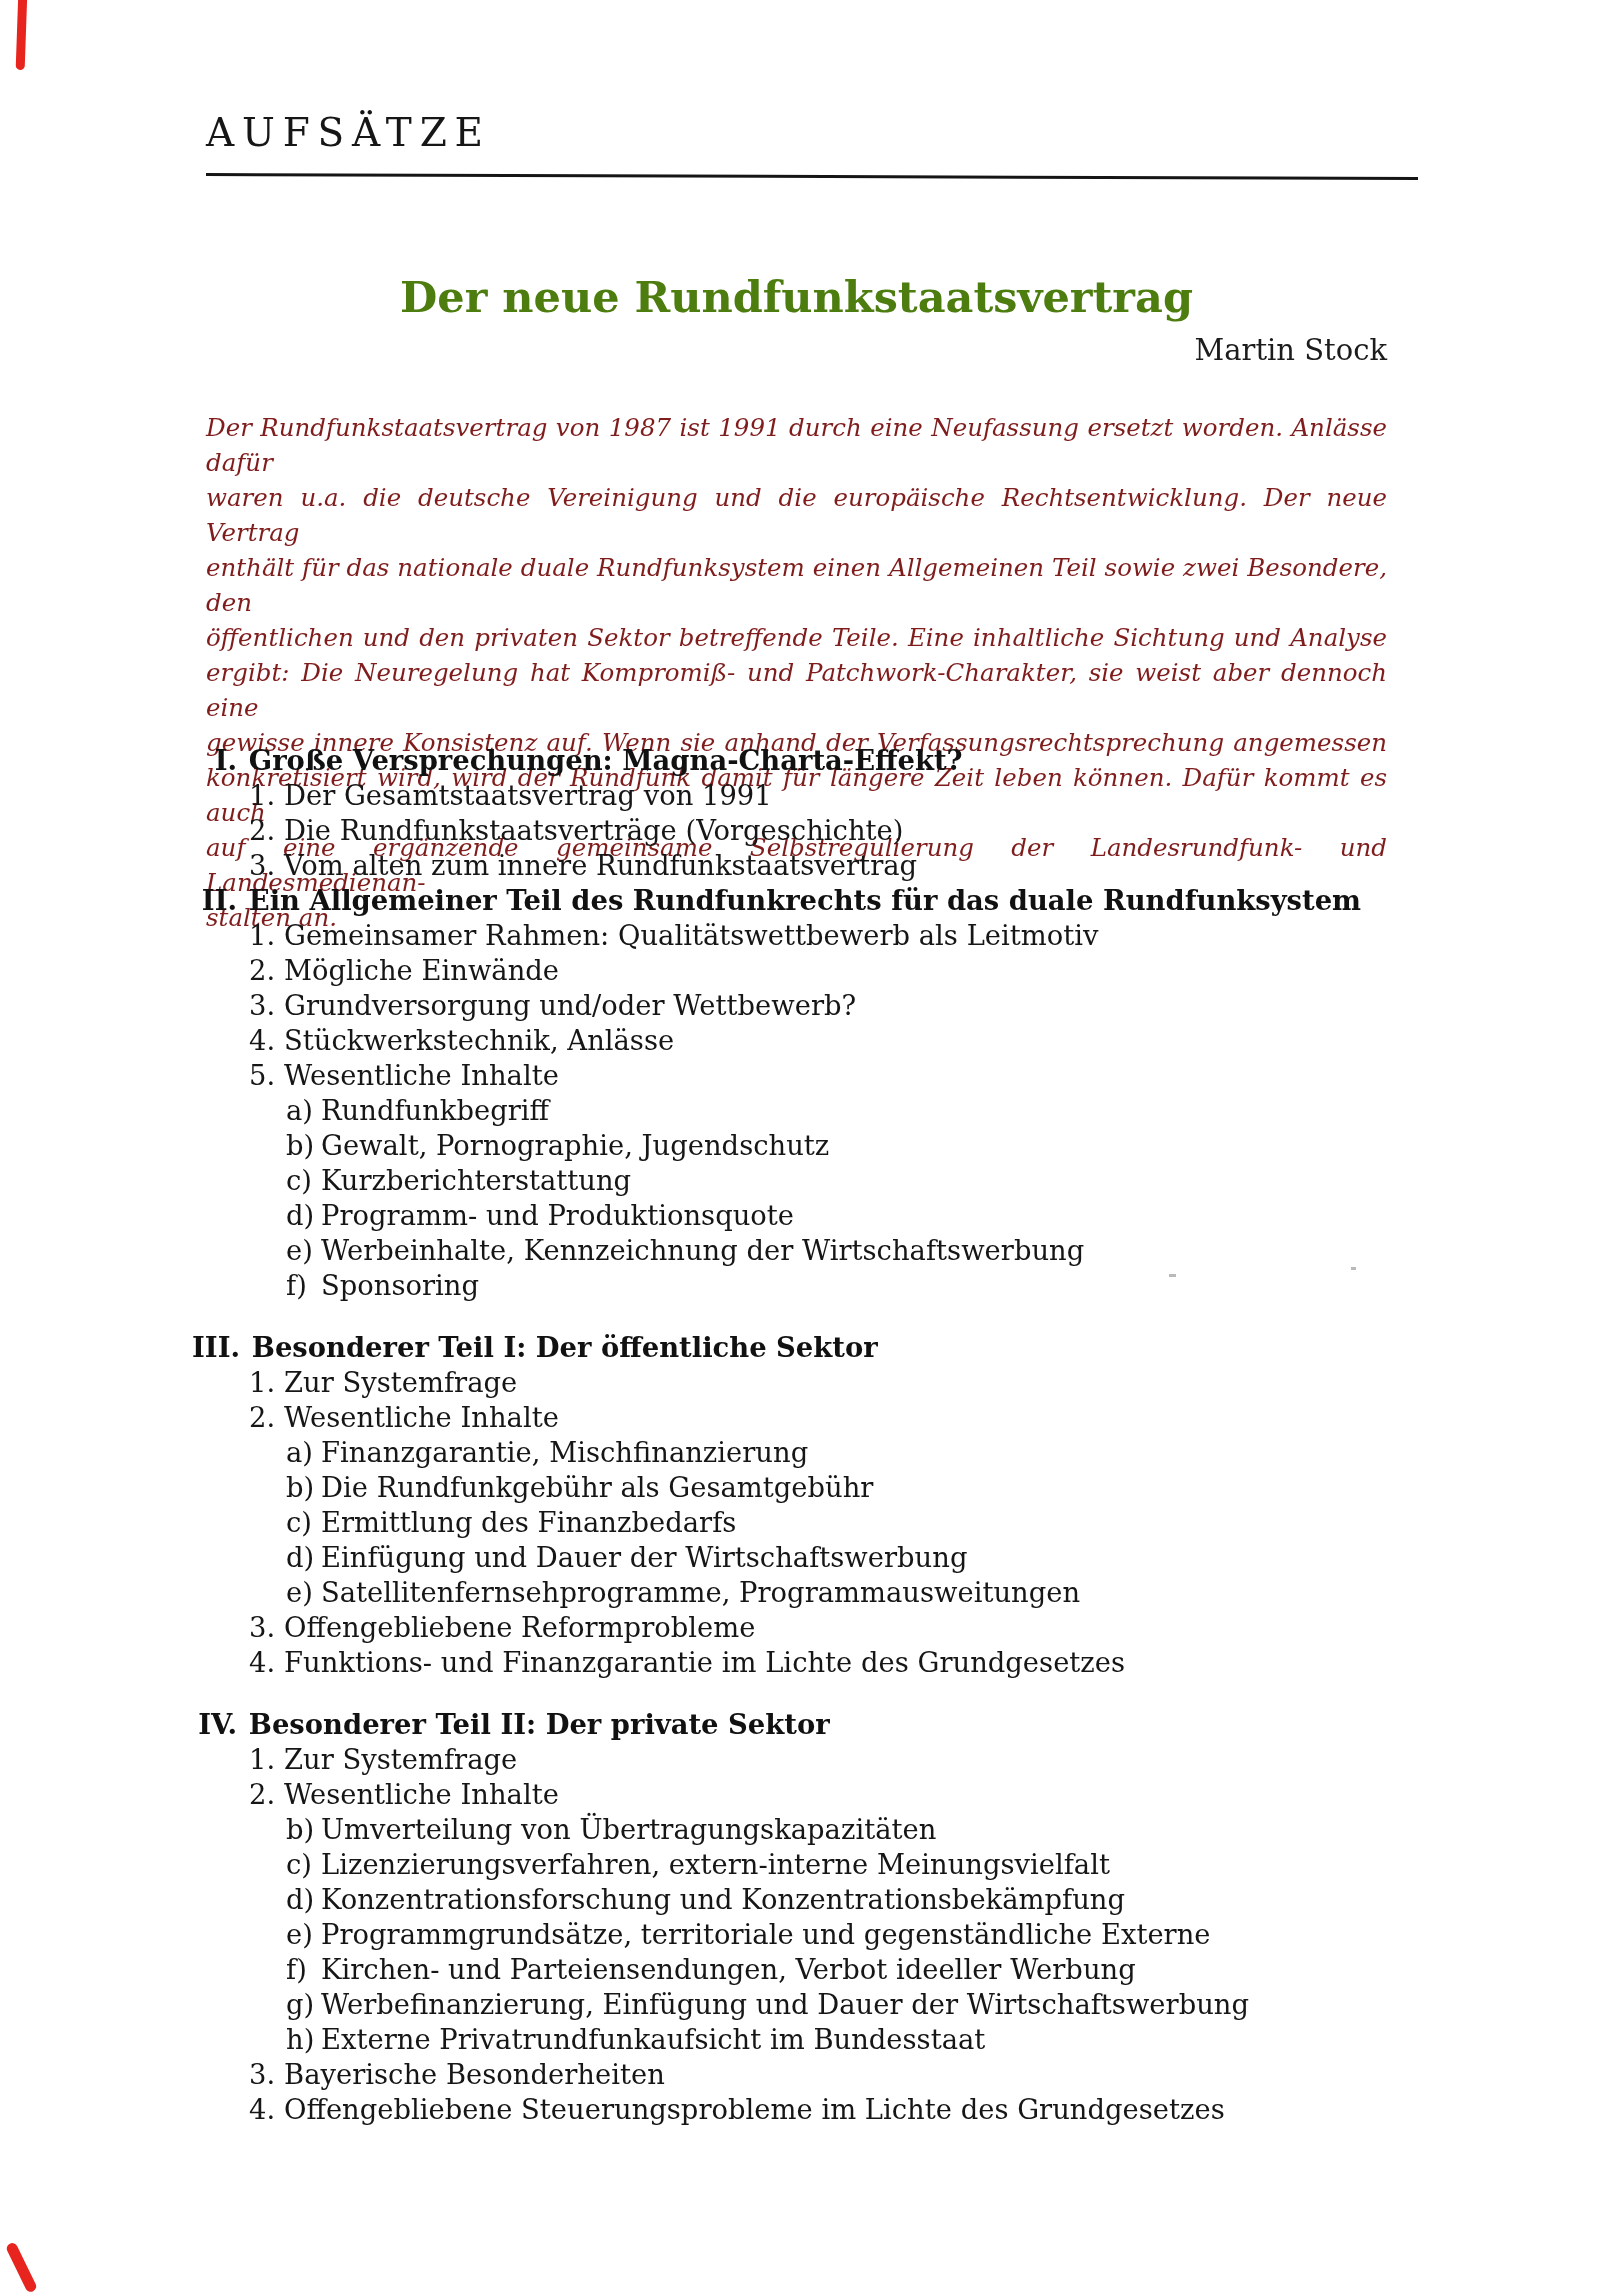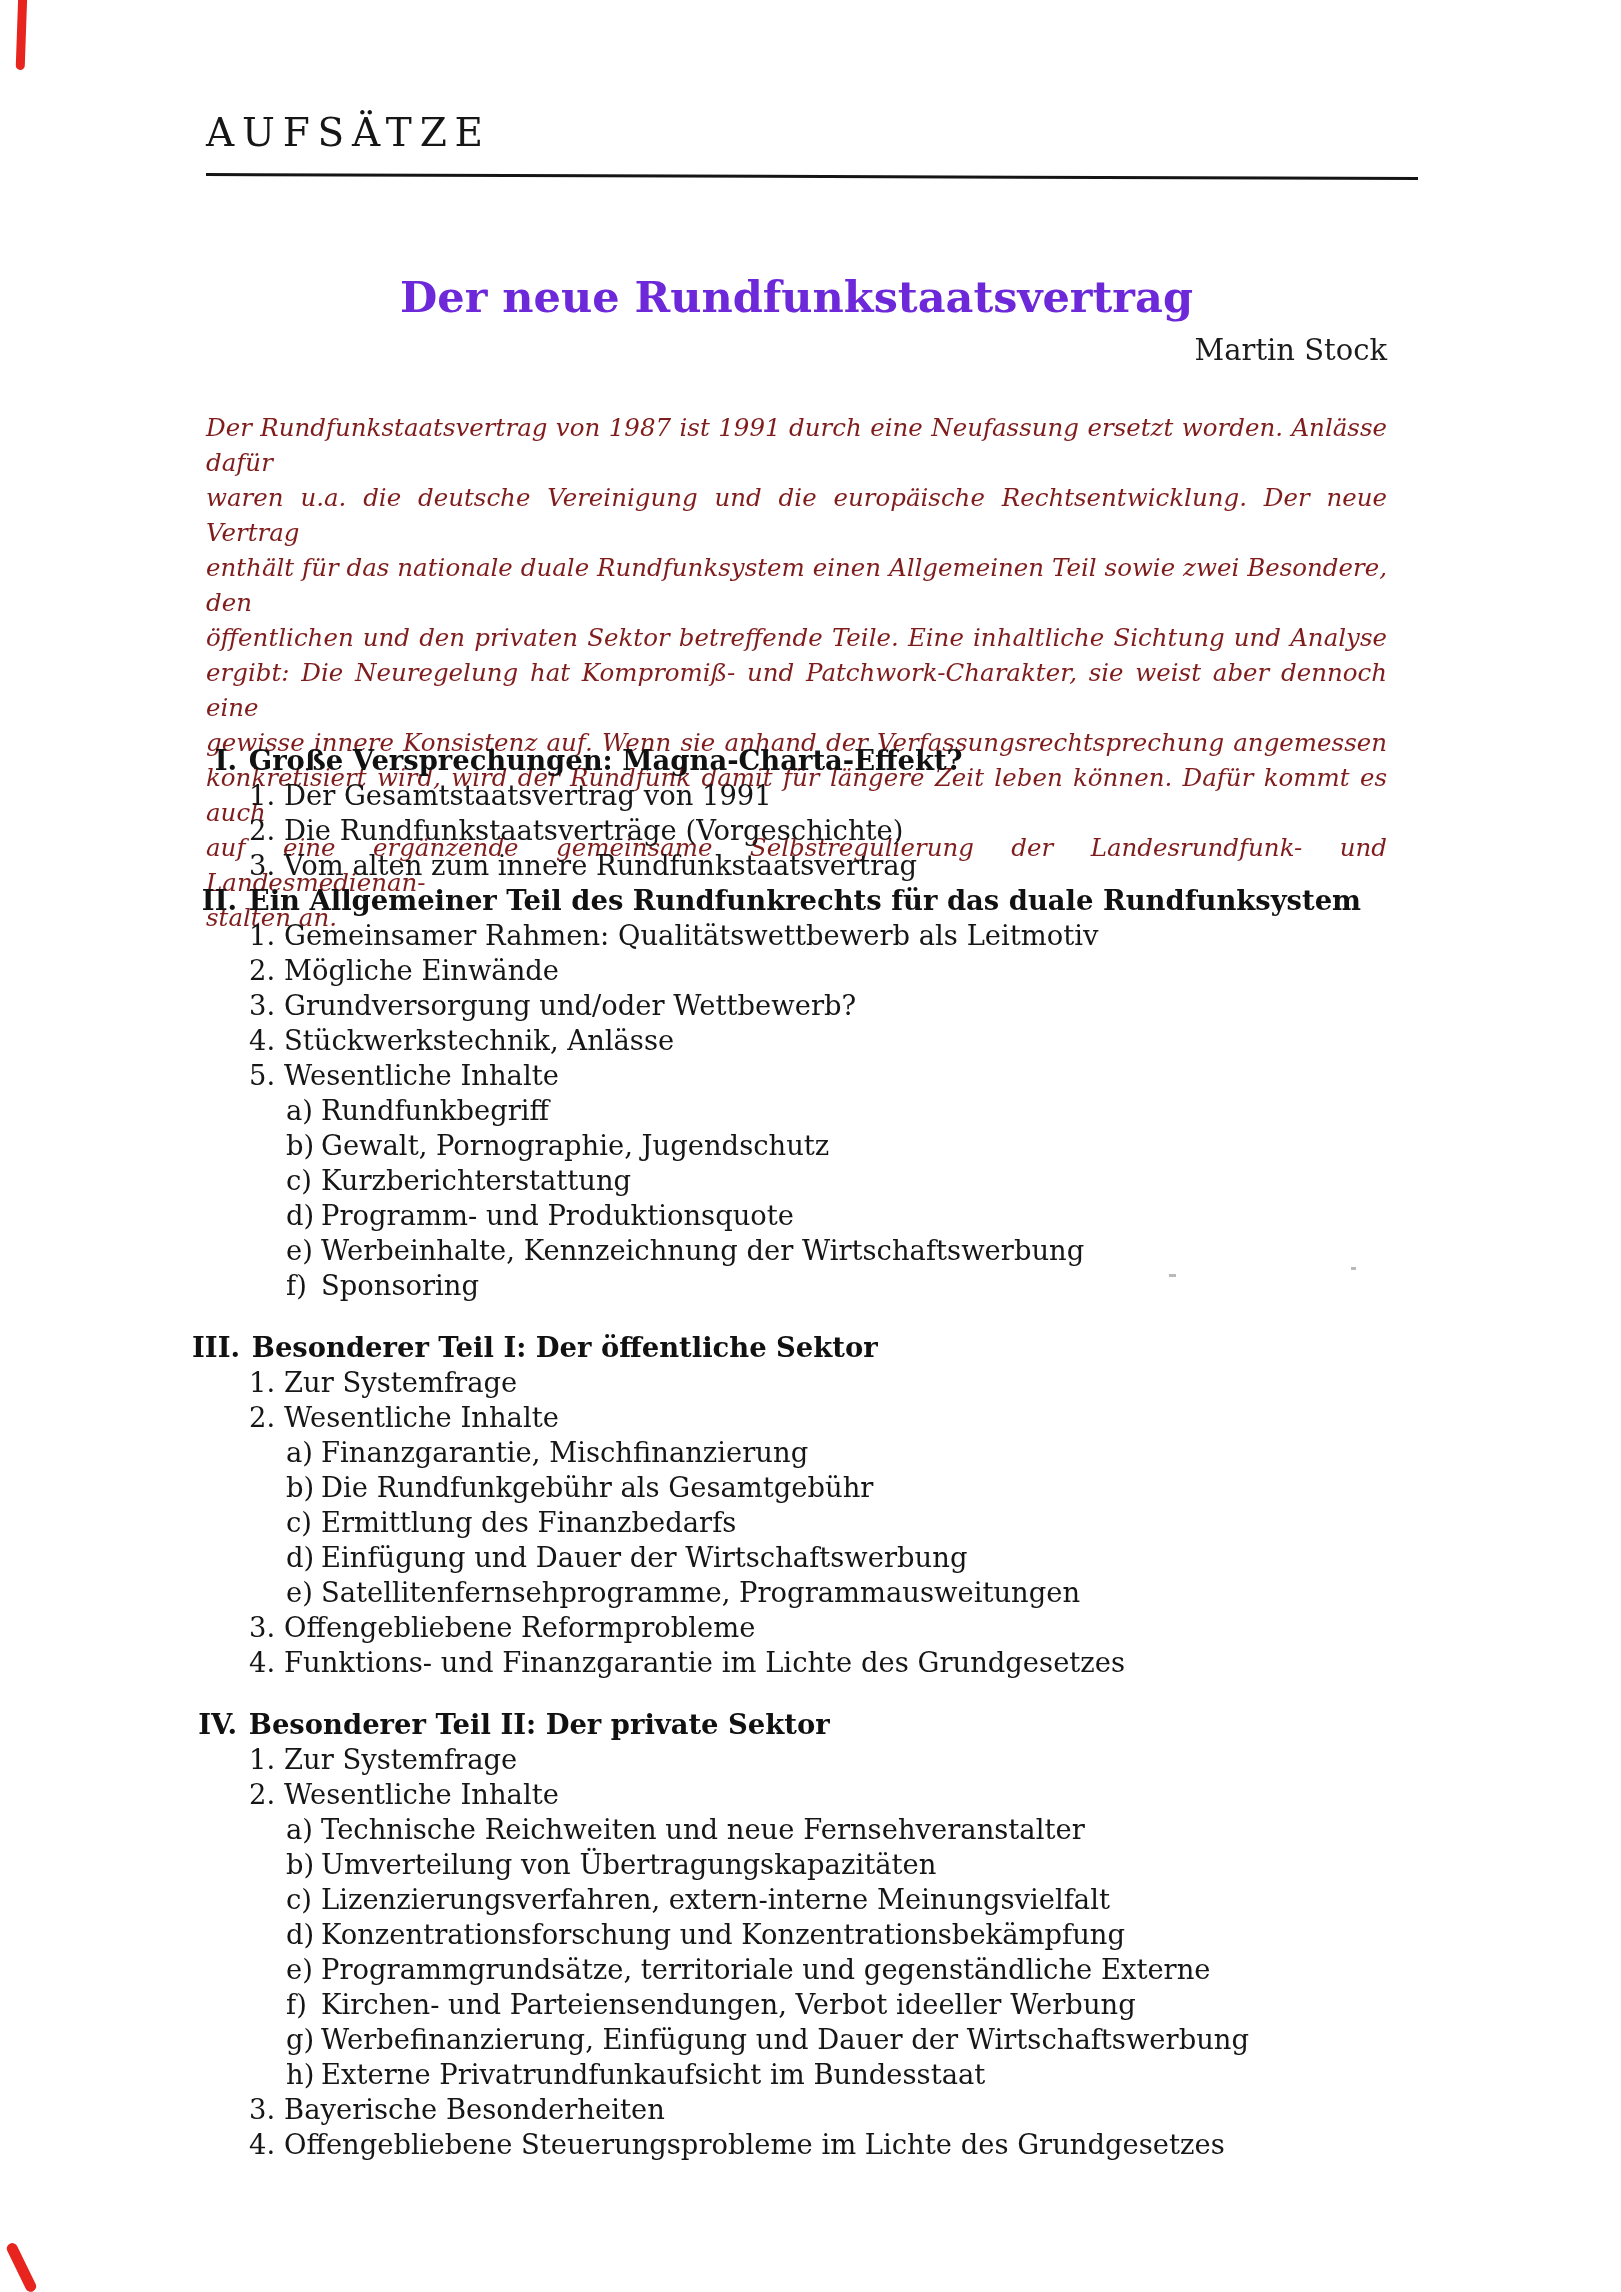--- a/index.html
+++ b/index.html
@@ -31,21 +31,21 @@
     color:#161616;
   }
   .rule{
     position:absolute;left:206px;top:175px;width:1212px;height:2.9px;
     background:#151515;transform:rotate(0.18deg);
   }
 
   
   .title{
     position:absolute;left:206px;top:272px;width:1181px;
-    text-align:center;font-weight:bold;font-size:43px;color:#6d28d9;
+    text-align:center;font-weight:bold;font-size:43px;color:#4d7c0f;
   }
   .author{
     position:absolute;left:206px;top:333px;width:1181px;
     text-align:right;font-size:29px;color:#1c1c1c;
   }
 
   
   .abstract{
     position:absolute;left:206px;top:410px;width:1181px;
     font-style:italic;font-size:24.5px;line-height:35px;color:#7f1d1d;
@@ -136,21 +136,20 @@
     <div class="row lvl2"><span class="lbl">e)</span><span>Satellitenfernsehprogramme, Programmausweitungen</span></div>
     <div class="row lvl1"><span class="lbl">3.</span><span>Offengebliebene Reformprobleme</span></div>
     <div class="row lvl1"><span class="lbl">4.</span><span>Funktions- und Finanzgarantie im Lichte des Grundgesetzes</span></div>
 
     <div class="row sec gap">
       <span class="roman">IV.</span>
       <span>Besonderer Teil II: Der private Sektor</span>
     </div>
     <div class="row lvl1"><span class="lbl">1.</span><span>Zur Systemfrage</span></div>
     <div class="row lvl1"><span class="lbl">2.</span><span>Wesentliche Inhalte</span></div>
-    <div class="row lvl2"><span class="lbl">a)</span><span>Technische Reichweiten und neue Fernsehveranstalter</span></div>
     <div class="row lvl2"><span class="lbl">b)</span><span>Umverteilung von Übertragungskapazitäten</span></div>
     <div class="row lvl2"><span class="lbl">c)</span><span>Lizenzierungsverfahren, extern-interne Meinungsvielfalt</span></div>
     <div class="row lvl2"><span class="lbl">d)</span><span>Konzentrationsforschung und Konzentrationsbekämpfung</span></div>
     <div class="row lvl2"><span class="lbl">e)</span><span>Programmgrundsätze, territoriale und gegenständliche Externe</span></div>
     <div class="row lvl2"><span class="lbl">f)</span><span>Kirchen- und Parteiensendungen, Verbot ideeller Werbung</span></div>
     <div class="row lvl2"><span class="lbl">g)</span><span>Werbefinanzierung, Einfügung und Dauer der Wirtschaftswerbung</span></div>
     <div class="row lvl2"><span class="lbl">h)</span><span>Externe Privatrundfunkaufsicht im Bundesstaat</span></div>
     <div class="row lvl1"><span class="lbl">3.</span><span>Bayerische Besonderheiten</span></div>
     <div class="row lvl1"><span class="lbl">4.</span><span>Offengebliebene Steuerungsprobleme im Lichte des Grundgesetzes</span></div>
 

